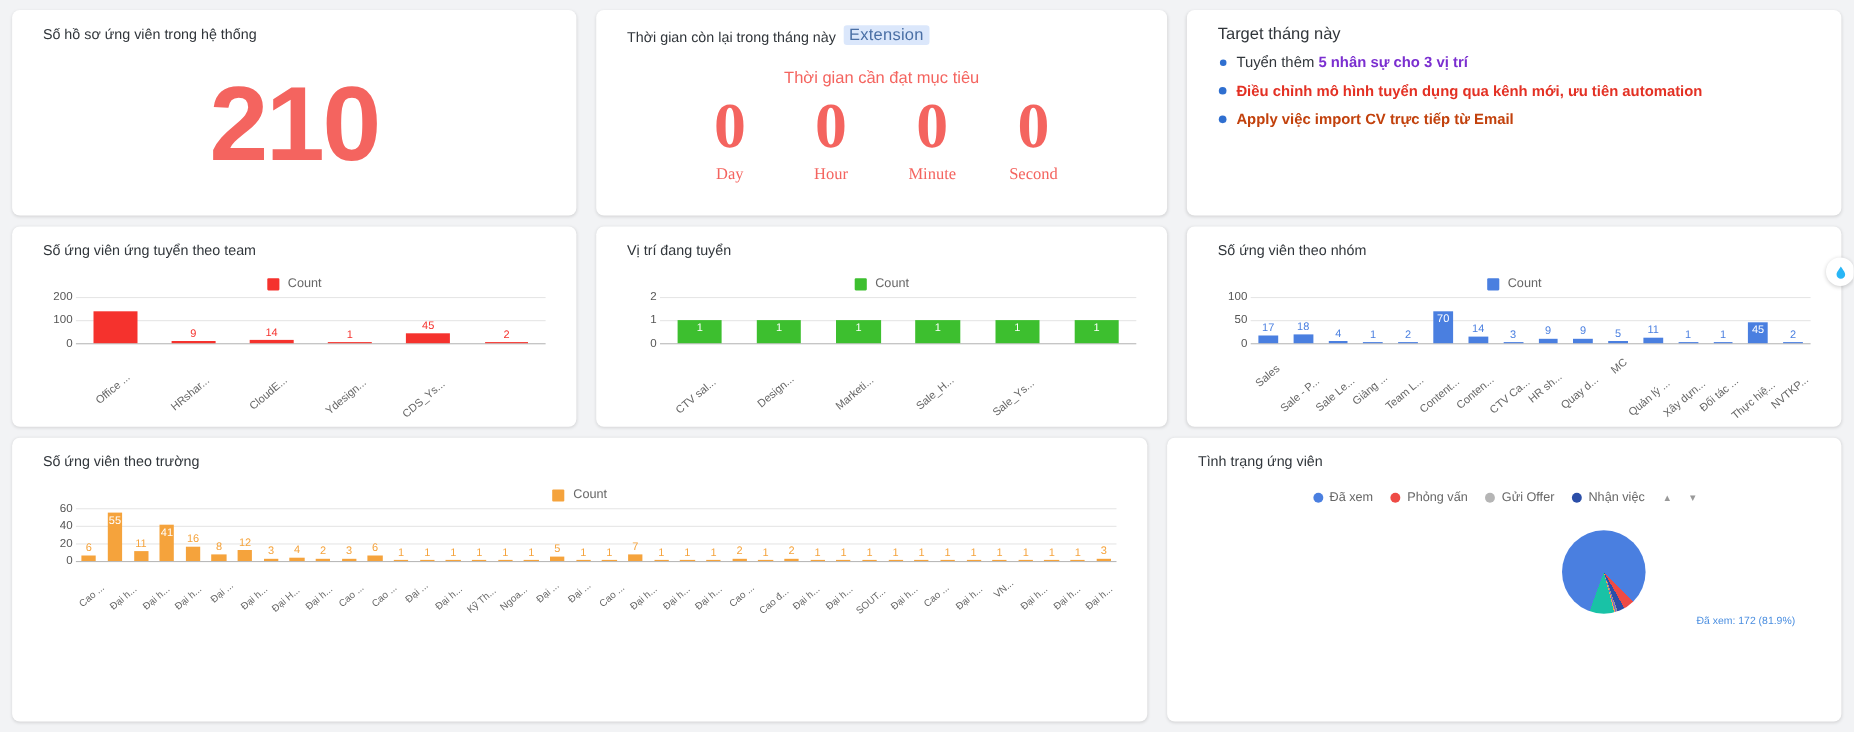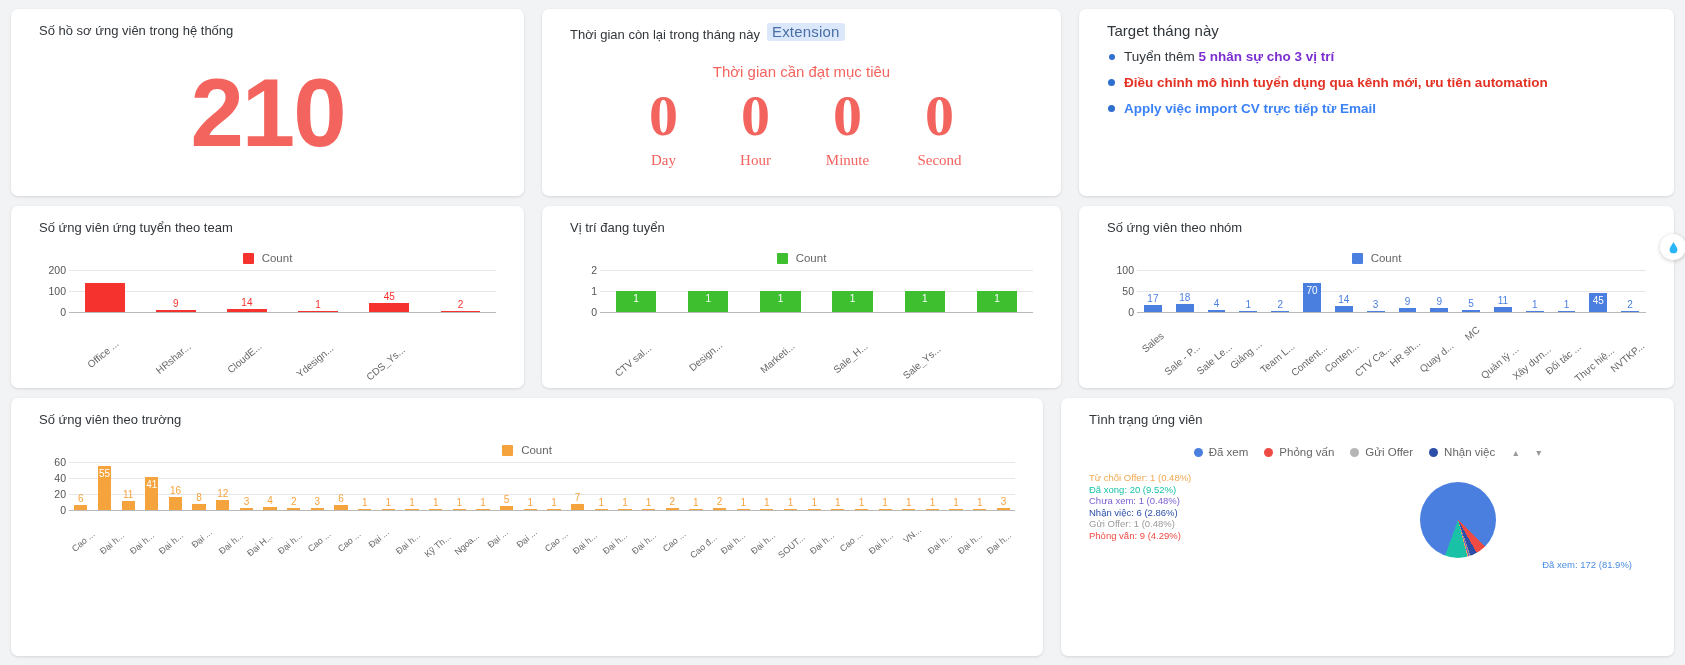--- a/index.html
+++ b/index.html
@@ -145,21 +145,21 @@
         <li class="b1">
           <span class="dot"></span>
           <span class="t-lead">Tuyển thêm </span><span class="t-hl" id="tg0" style="color: rgb(123, 47, 208);">5 nhân sự cho 3 vị trí</span>
         </li>
         <li class="b2">
           <span class="dot"></span>
           <span class="t-hl" id="tg1" style="color: rgb(227, 49, 36);">Điều chỉnh mô hình tuyển dụng qua kênh mới, ưu tiên automation</span>
         </li>
         <li class="b3">
           <span class="dot"></span>
-          <span class="t-hl" id="tg2" style="color: #3b82f6;">Apply việc import CV trực tiếp từ Email</span>
+          <span class="t-hl" id="tg2" style="color: #c2410c;">Apply việc import CV trực tiếp từ Email</span>
         </li>
       </ul>
     </div>
   </div>
 
   <div class="row r2">
     <div class="card c-team">
       <div class="card-title">Số ứng viên ứng tuyển theo team</div>
       <div class="legend">
         <span class="sw" style="background: rgb(245, 50, 45);"></span>
@@ -724,26 +724,18 @@
             <span class="pl-lab">Gửi Offer</span>
           </div>
           <div class="pl-item">
             <span class="pl-dot" style="background:#2b4ea8"></span>
             <span class="pl-lab">Nhận việc</span>
           </div>
           <span class="pl-caret">▴</span>
           <span class="pl-caret">▾</span>
         </div>
       <div class="pie-area">
-        <div class="pie-labels" id="pie-labels">
-            <div class="pie-lab" style="color:#f0a84e">Từ chối Offer: 1 (0.48%)</div>
-            <div class="pie-lab" style="color:#19c2a6">Đã xong: 20 (9.52%)</div>
-            <div class="pie-lab" style="color:#7b5fd0">Chưa xem: 1 (0.48%)</div>
-            <div class="pie-lab" style="color:#2b4ea8">Nhận việc: 6 (2.86%)</div>
-            <div class="pie-lab" style="color:#9a9a9a">Gửi Offer: 1 (0.48%)</div>
-            <div class="pie-lab" style="color:#ee4b45">Phỏng vấn: 9 (4.29%)</div>
-          </div>
         <div class="pie-circle" id="pie-circle" style="background: conic-gradient(from 200deg, rgb(74, 127, 224) 0%, rgb(74, 127, 224) 81.9%, rgb(238, 75, 69) 81.9%, rgb(238, 75, 69) 86.19%, rgb(43, 78, 168) 86.19%, rgb(43, 78, 168) 89.05%, rgb(154, 154, 154) 89.05%, rgb(154, 154, 154) 89.52%, rgb(123, 95, 208) 89.52%, rgb(123, 95, 208) 90%, rgb(240, 168, 78) 90%, rgb(240, 168, 78) 90.48%, rgb(25, 194, 166) 90.48%, rgb(25, 194, 166) 100%);"></div>
         <div class="pie-main-label">Đã xem: 172 (81.9%)</div>
       </div>
     </div>
   </div>
 </div>
 
 </body></html>

